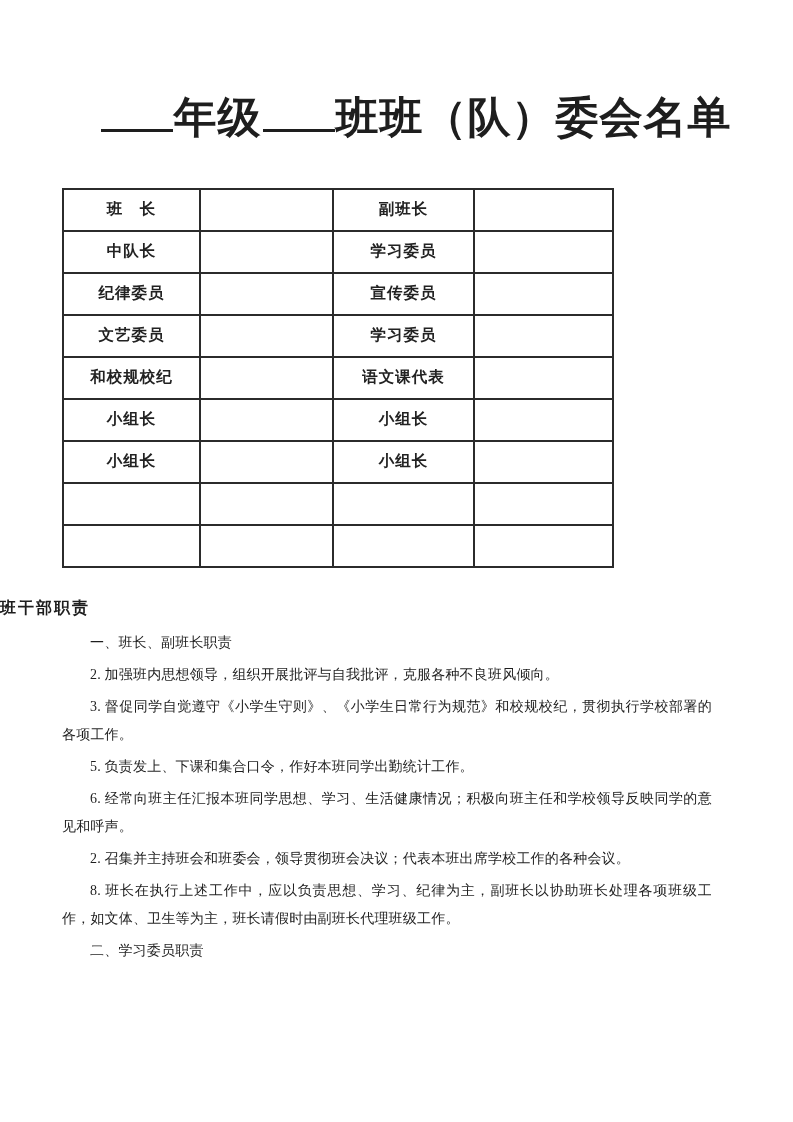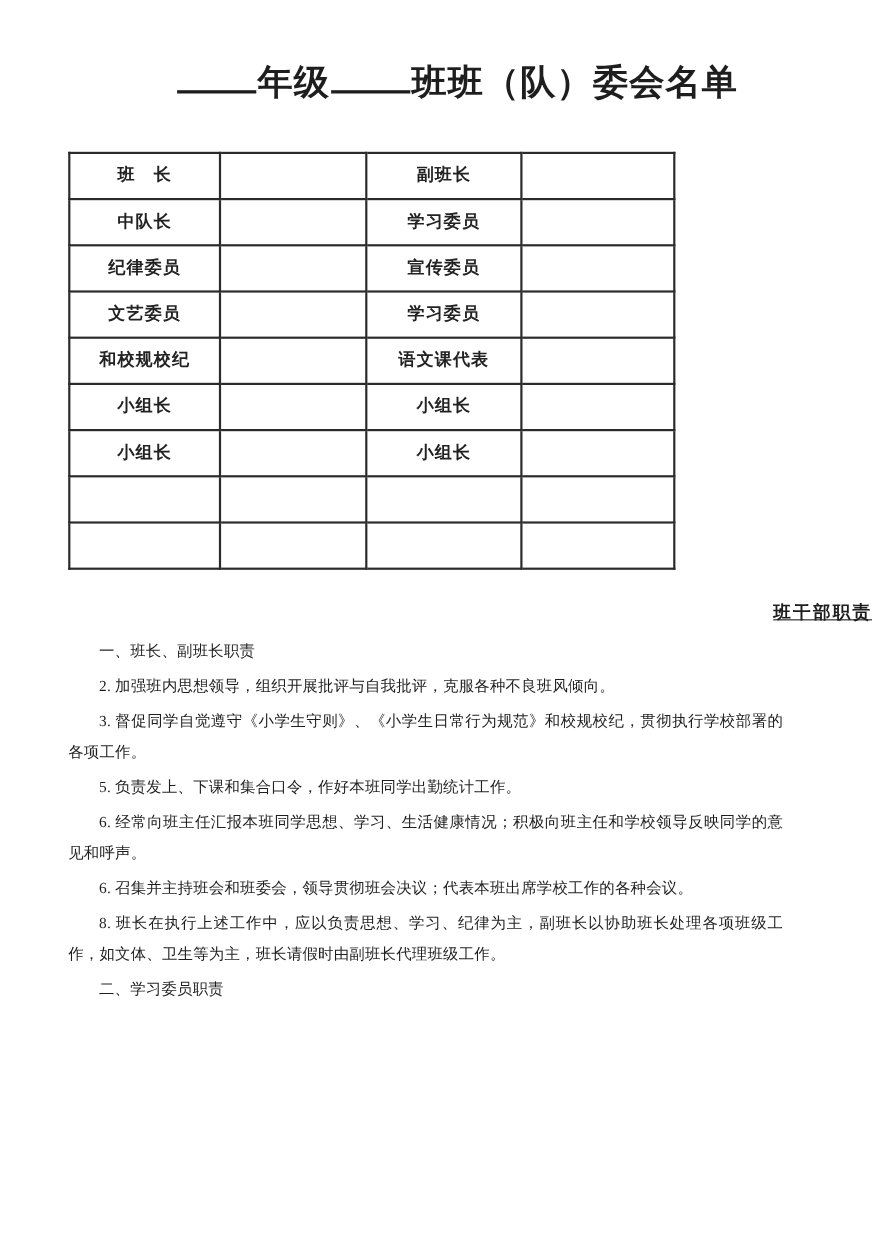--- a/index.html
+++ b/index.html
@@ -16,23 +16,23 @@
   .page {
     position: relative;
     width: 793px;
     height: 1122px;
     background: #ffffff;
     overflow: hidden;
   }
   
   .doc-title {
     margin: 0;
-    padding: 54px 0 0 38px;
+    padding: 90px 0 0 38px;
     text-align: center;
-    font-size: 32px;
+    font-size: 43px;
     font-weight: bold;
     letter-spacing: 1px;
     line-height: 1.3;
     white-space: nowrap;
   }
   .blank-line {
     display: inline-block;
     width: 72px;
     height: 0;
     border-bottom: 3px solid #1e1e1e;
@@ -54,26 +54,25 @@
     vertical-align: middle;
     font-size: 15.5px;
     font-weight: bold;
     letter-spacing: 1px;
     color: #222222;
     margin-top: 12px;
   }
   
   .duties-heading {
     margin: 30px 0 11px 0;
-    text-align: right;
+    text-align: left;
     font-size: 16px;
     font-weight: bold;
     letter-spacing: 2px;
     line-height: 20px;
-    text-decoration: underline;
   }
   .duties {
     width: 650px;
     margin-left: 62px;
     font-size: 14px;
     line-height: 28px;
   }
   .duties p {
     margin: 0 0 4px 0;
     text-indent: 2em;
@@ -156,18 +155,18 @@
   </table>
 
   <h2 class="duties-heading">班干部职责</h2>
 
   <div class="duties">
       <p>一、班长、副班长职责</p>
       <p>2. 加强班内思想领导，组织开展批评与自我批评，克服各种不良班风倾向。</p>
       <p>3. 督促同学自觉遵守《小学生守则》、《小学生日常行为规范》和校规校纪，贯彻执行学校部署的各项工作。</p>
       <p>5. 负责发上、下课和集合口令，作好本班同学出勤统计工作。</p>
       <p>6. 经常向班主任汇报本班同学思想、学习、生活健康情况；积极向班主任和学校领导反映同学的意见和呼声。</p>
-      <p>6. 召集并主持班会和班委会，领导贯彻班会决议；代表本班出席学校工作的各种会议。</p>
+      <p>2. 召集并主持班会和班委会，领导贯彻班会决议；代表本班出席学校工作的各种会议。</p>
       <p>8. 班长在执行上述工作中，应以负责思想、学习、纪律为主，副班长以协助班长处理各项班级工作，如文体、卫生等为主，班长请假时由副班长代理班级工作。</p>
       <p>二、学习委员职责</p>
     </div>
 
 </div>
 
 </body></html>

